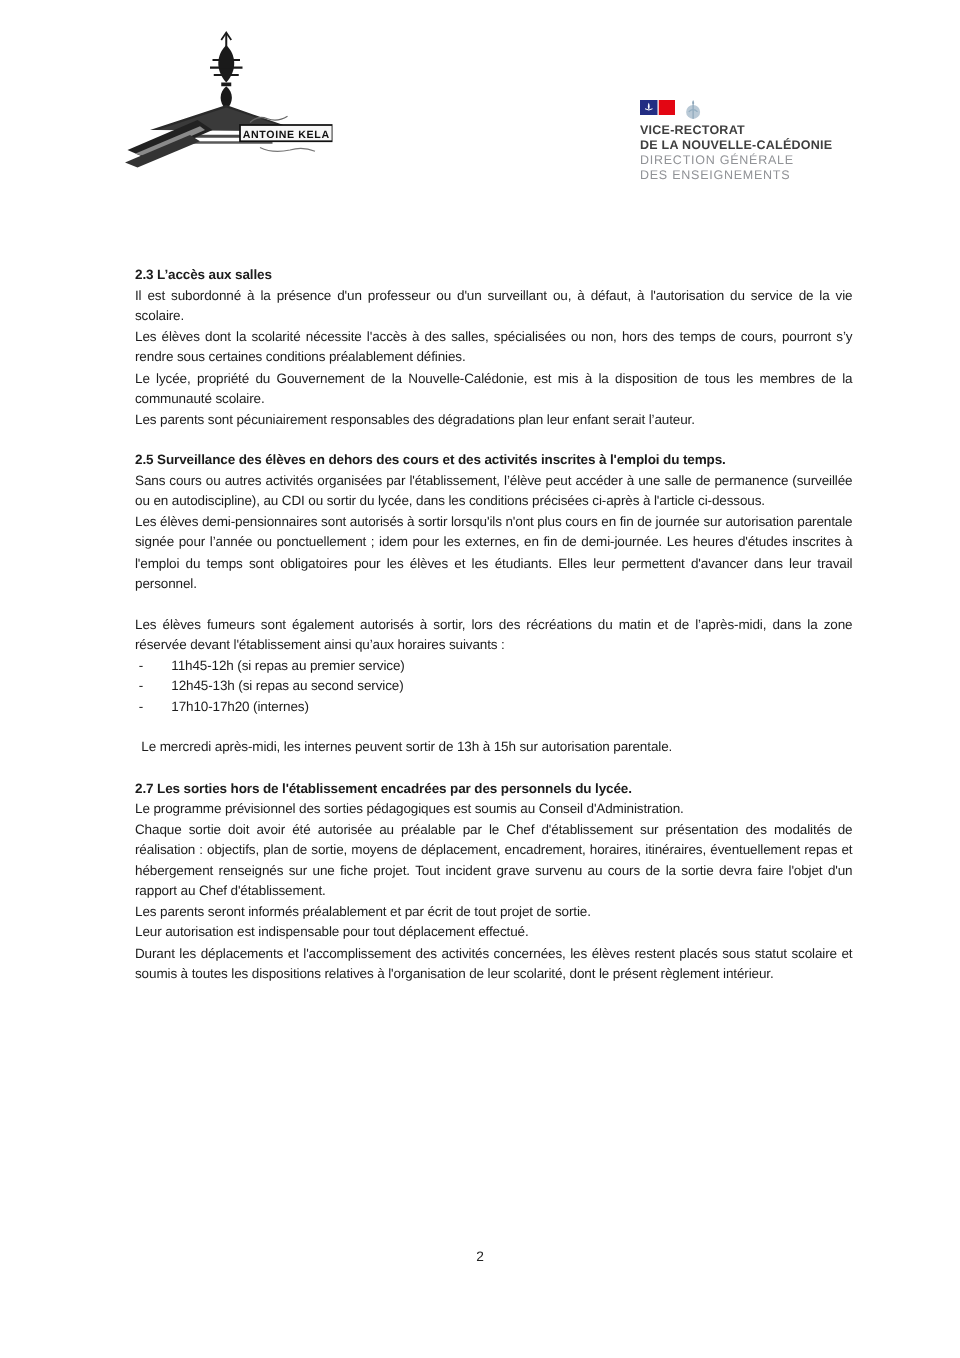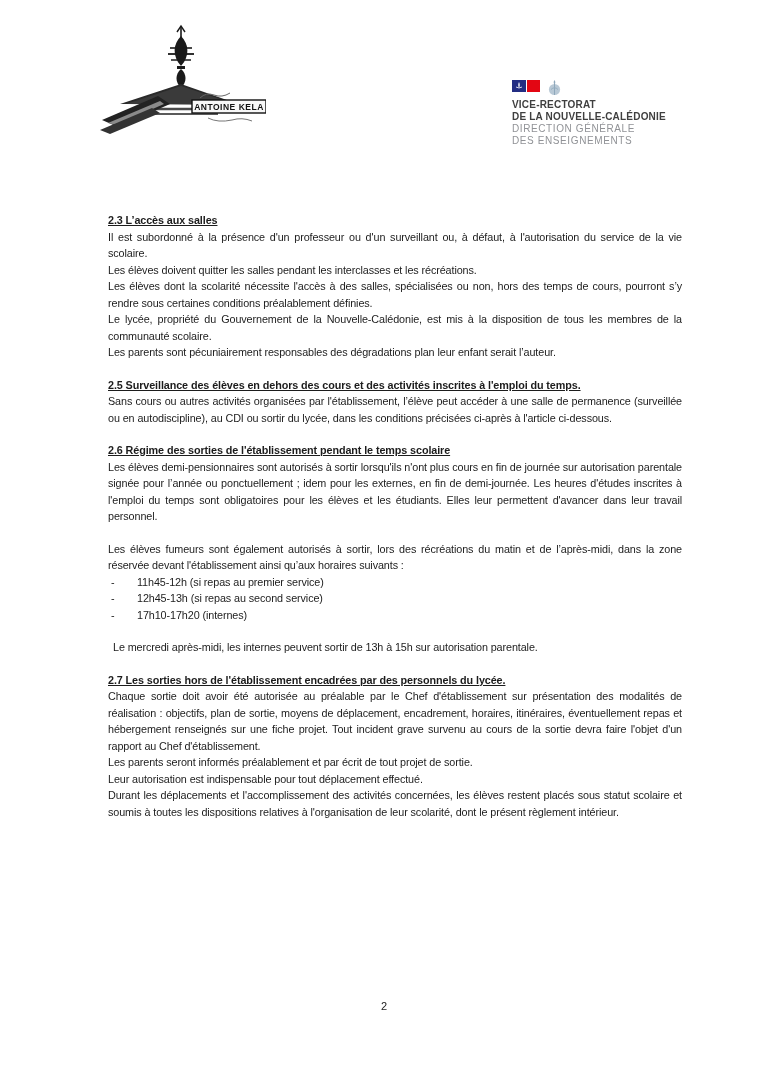--- a/index.html
+++ b/index.html
@@ -76,21 +76,20 @@
     line-height: 16.5px;
     letter-spacing: -0.1px;
     text-align: justify;
   }
   .content p { margin: 0; }
   .section-title {
     font-weight: bold;
     margin: 0;
     padding-top: 16px;
     text-align: left;
-    text-decoration: underline;
   }
   .section-title.first { padding-top: 0; }
   .gap { height: 16px; }
   ul.dash-list { margin: 0; padding: 0; list-style: none; }
   ul.dash-list li { display: flex; text-align: left; }
   ul.dash-list .dash { width: 26px; padding-left: 3px; flex: none; }
   ul.dash-list .li-text { flex: 1; }
   .indent-sm { padding-left: 5px; }
 
   
@@ -164,30 +163,28 @@
     <div class="auth-line auth-bold">VICE-RECTORAT</div>
     <div class="auth-line auth-bold">DE LA NOUVELLE-CALÉDONIE</div>
     <div class="auth-line auth-gray">DIRECTION GÉNÉRALE</div>
     <div class="auth-line auth-gray">DES ENSEIGNEMENTS</div>
   </div>
 
   <div class="content">
 
     <p class="section-title first">2.3 L’accès aux salles</p>
     <p>Il est subordonné à la présence d'un professeur ou d'un surveillant ou, à défaut, à l'autorisation du service de la vie scolaire.</p>
-    <p>Les élèves doivent quitter les salles pendant les interclasses et les récréations.</p>
     <p>Les élèves dont la scolarité nécessite l'accès à des salles, spécialisées ou non, hors des temps de cours, pourront s’y rendre sous certaines conditions préalablement définies.</p>
 
     <p>Le lycée, propriété du Gouvernement de la Nouvelle-Calédonie, est mis à la disposition de tous les membres de la communauté scolaire.</p>
     <p>Les parents sont pécuniairement responsables des dégradations plan leur enfant serait l’auteur.</p>
 
     <p class="section-title">2.5 Surveillance des élèves en dehors des cours et des activités inscrites à l'emploi du temps.</p>
     <p>Sans cours ou autres activités organisées par l'établissement, l’élève peut accéder à une salle de permanence (surveillée ou en autodiscipline), au CDI ou sortir du lycée, dans les conditions précisées ci-après à l'article ci-dessous.</p>
 
-    <p class="section-title">2.6 Régime des sorties de l'établissement pendant le temps scolaire</p>
     <p>Les élèves demi-pensionnaires sont autorisés à sortir lorsqu'ils n'ont plus cours en fin de journée sur autorisation parentale signée pour l’année ou ponctuellement ; idem pour les externes, en fin de demi-journée. Les heures d'études inscrites à l'emploi du temps sont obligatoires pour les élèves et les étudiants. Elles leur permettent d'avancer dans leur travail personnel.</p>
     <div class="gap"></div>
     <p>Les élèves fumeurs sont également autorisés à sortir, lors des récréations du matin et de l’après-midi, dans la zone réservée devant l'établissement ainsi qu’aux horaires suivants :</p>
     <ul class="dash-list">
       <li>
         <span class="dash">-</span>
         <span class="li-text">11h45-12h (si repas au premier service)</span>
       </li>
       <li>
         <span class="dash">-</span>
@@ -195,20 +192,21 @@
       </li>
       <li>
         <span class="dash">-</span>
         <span class="li-text">17h10-17h20 (internes)</span>
       </li>
     </ul>
     <div class="gap"></div>
     <p class="indent-sm">Le mercredi après-midi, les internes peuvent sortir de 13h à 15h sur autorisation parentale.</p>
 
     <p class="section-title">2.7 Les sorties hors de l'établissement encadrées par des personnels du lycée.</p>
+    <p>Le programme prévisionnel des sorties pédagogiques est soumis au Conseil d'Administration.</p>
     <p>Chaque sortie doit avoir été autorisée au préalable par le Chef d'établissement sur présentation des modalités de réalisation : objectifs, plan de sortie, moyens de déplacement, encadrement, horaires, itinéraires, éventuellement repas et hébergement renseignés sur une fiche projet. Tout incident grave survenu au cours de la sortie devra faire l'objet d'un rapport au Chef d'établissement.</p>
     <p>Les parents seront informés préalablement et par écrit de tout projet de sortie.</p>
     <p>Leur autorisation est indispensable pour tout déplacement effectué.</p>
     <p>Durant les déplacements et l'accomplissement des activités concernées, les élèves restent placés sous statut scolaire et soumis à toutes les dispositions relatives à l'organisation de leur scolarité, dont le présent règlement intérieur.</p>
 
   </div>
 
   <div class="page-number">2</div>
 
 </div>

